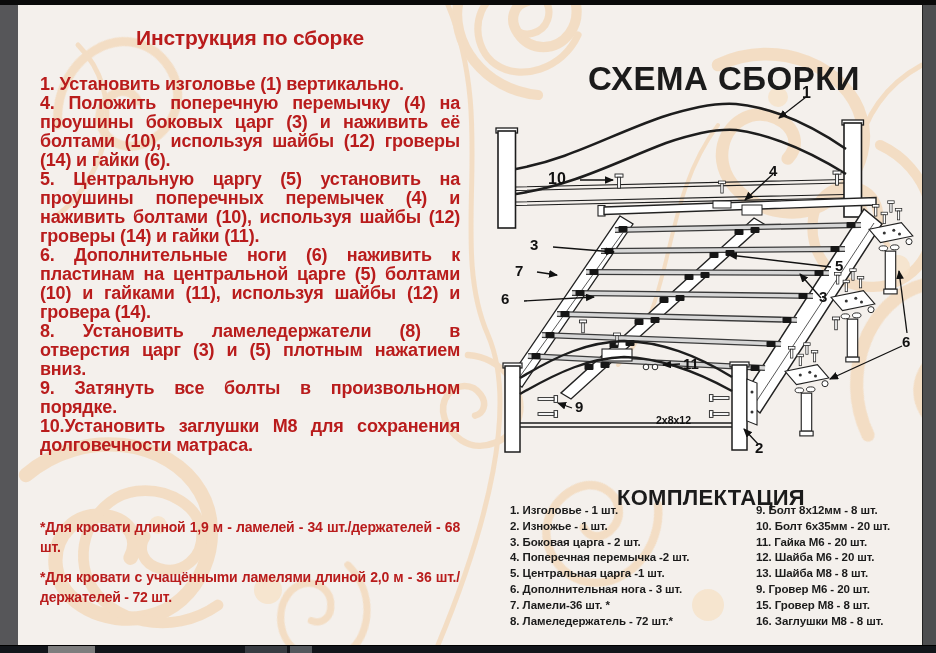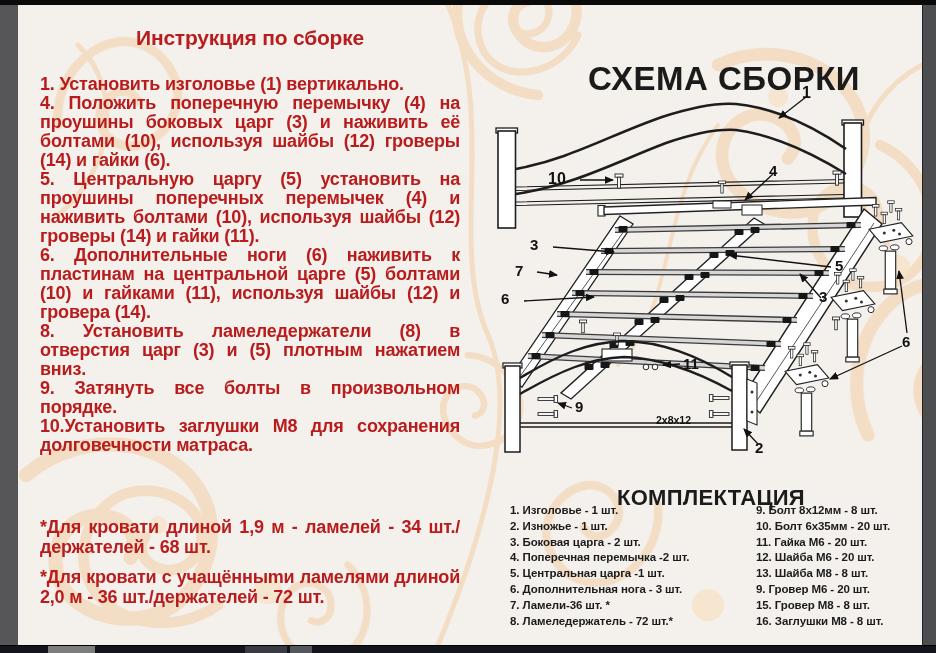--- a/index.html
+++ b/index.html
@@ -11,21 +11,21 @@
   .chrome-bottom{position:absolute;left:0;top:645px;width:936px;height:8px;background:#12151a;border-top:1px solid #000;}
   .tb-seg{position:absolute;top:0;height:8px;}
   .page{position:absolute;left:18px;top:5px;width:904px;height:640px;background:#f4f0ec;overflow:hidden;}
   .ornaments{position:absolute;left:0;top:0;z-index:0;pointer-events:none;}
   .content{position:absolute;left:0;top:0;width:904px;height:640px;z-index:1;}
   
   .left-col{position:absolute;left:22px;top:20px;width:420px;color:#b91c1c;}
   .left-title{margin:0 0 24px 0;font-size:21px;line-height:26px;font-weight:700;text-align:center;letter-spacing:-0.2px;}
   .steps p{margin:0;font-size:18px;line-height:19px;font-weight:700;text-align:justify;letter-spacing:-0.2px;}
   .notes{margin-top:62px;}
-  .notes p{margin:0 0 10px 0;font-size:18px;line-height:20px;font-weight:700;text-align:justify;letter-spacing:-0.2px;}
+  .notes p{margin:0 0 10px 0;font-size:14px;line-height:20px;font-weight:700;text-align:justify;letter-spacing:-0.2px;}
   
   .right-col{position:absolute;left:452px;top:0;width:452px;height:640px;color:#1b1b1b;}
   .scheme-title{position:absolute;left:0;top:38px;width:100%;margin:17px;padding-left:22px;box-sizing:border-box;font-size:33px;font-weight:700;text-align:center;letter-spacing:0.5px;}
   .diagram{position:absolute;left:0;top:72px;width:452px;height:388px;}
   .diagram svg{position:absolute;left:0;top:0;}
   .callout{position:absolute;font-weight:700;font-size:15px;color:#111;line-height:1;}
   .callout.big{font-size:16px;}
   .size-label{position:absolute;font-weight:700;font-size:10.5px;color:#111;line-height:1;}
   .kit-title{position:absolute;left:0;top:480px;width:100%;margin:0;padding-left:30px;box-sizing:border-box;font-size:22px;font-weight:700;text-align:center;letter-spacing:0.3px;}
   .kit-col{position:absolute;top:500px;}

